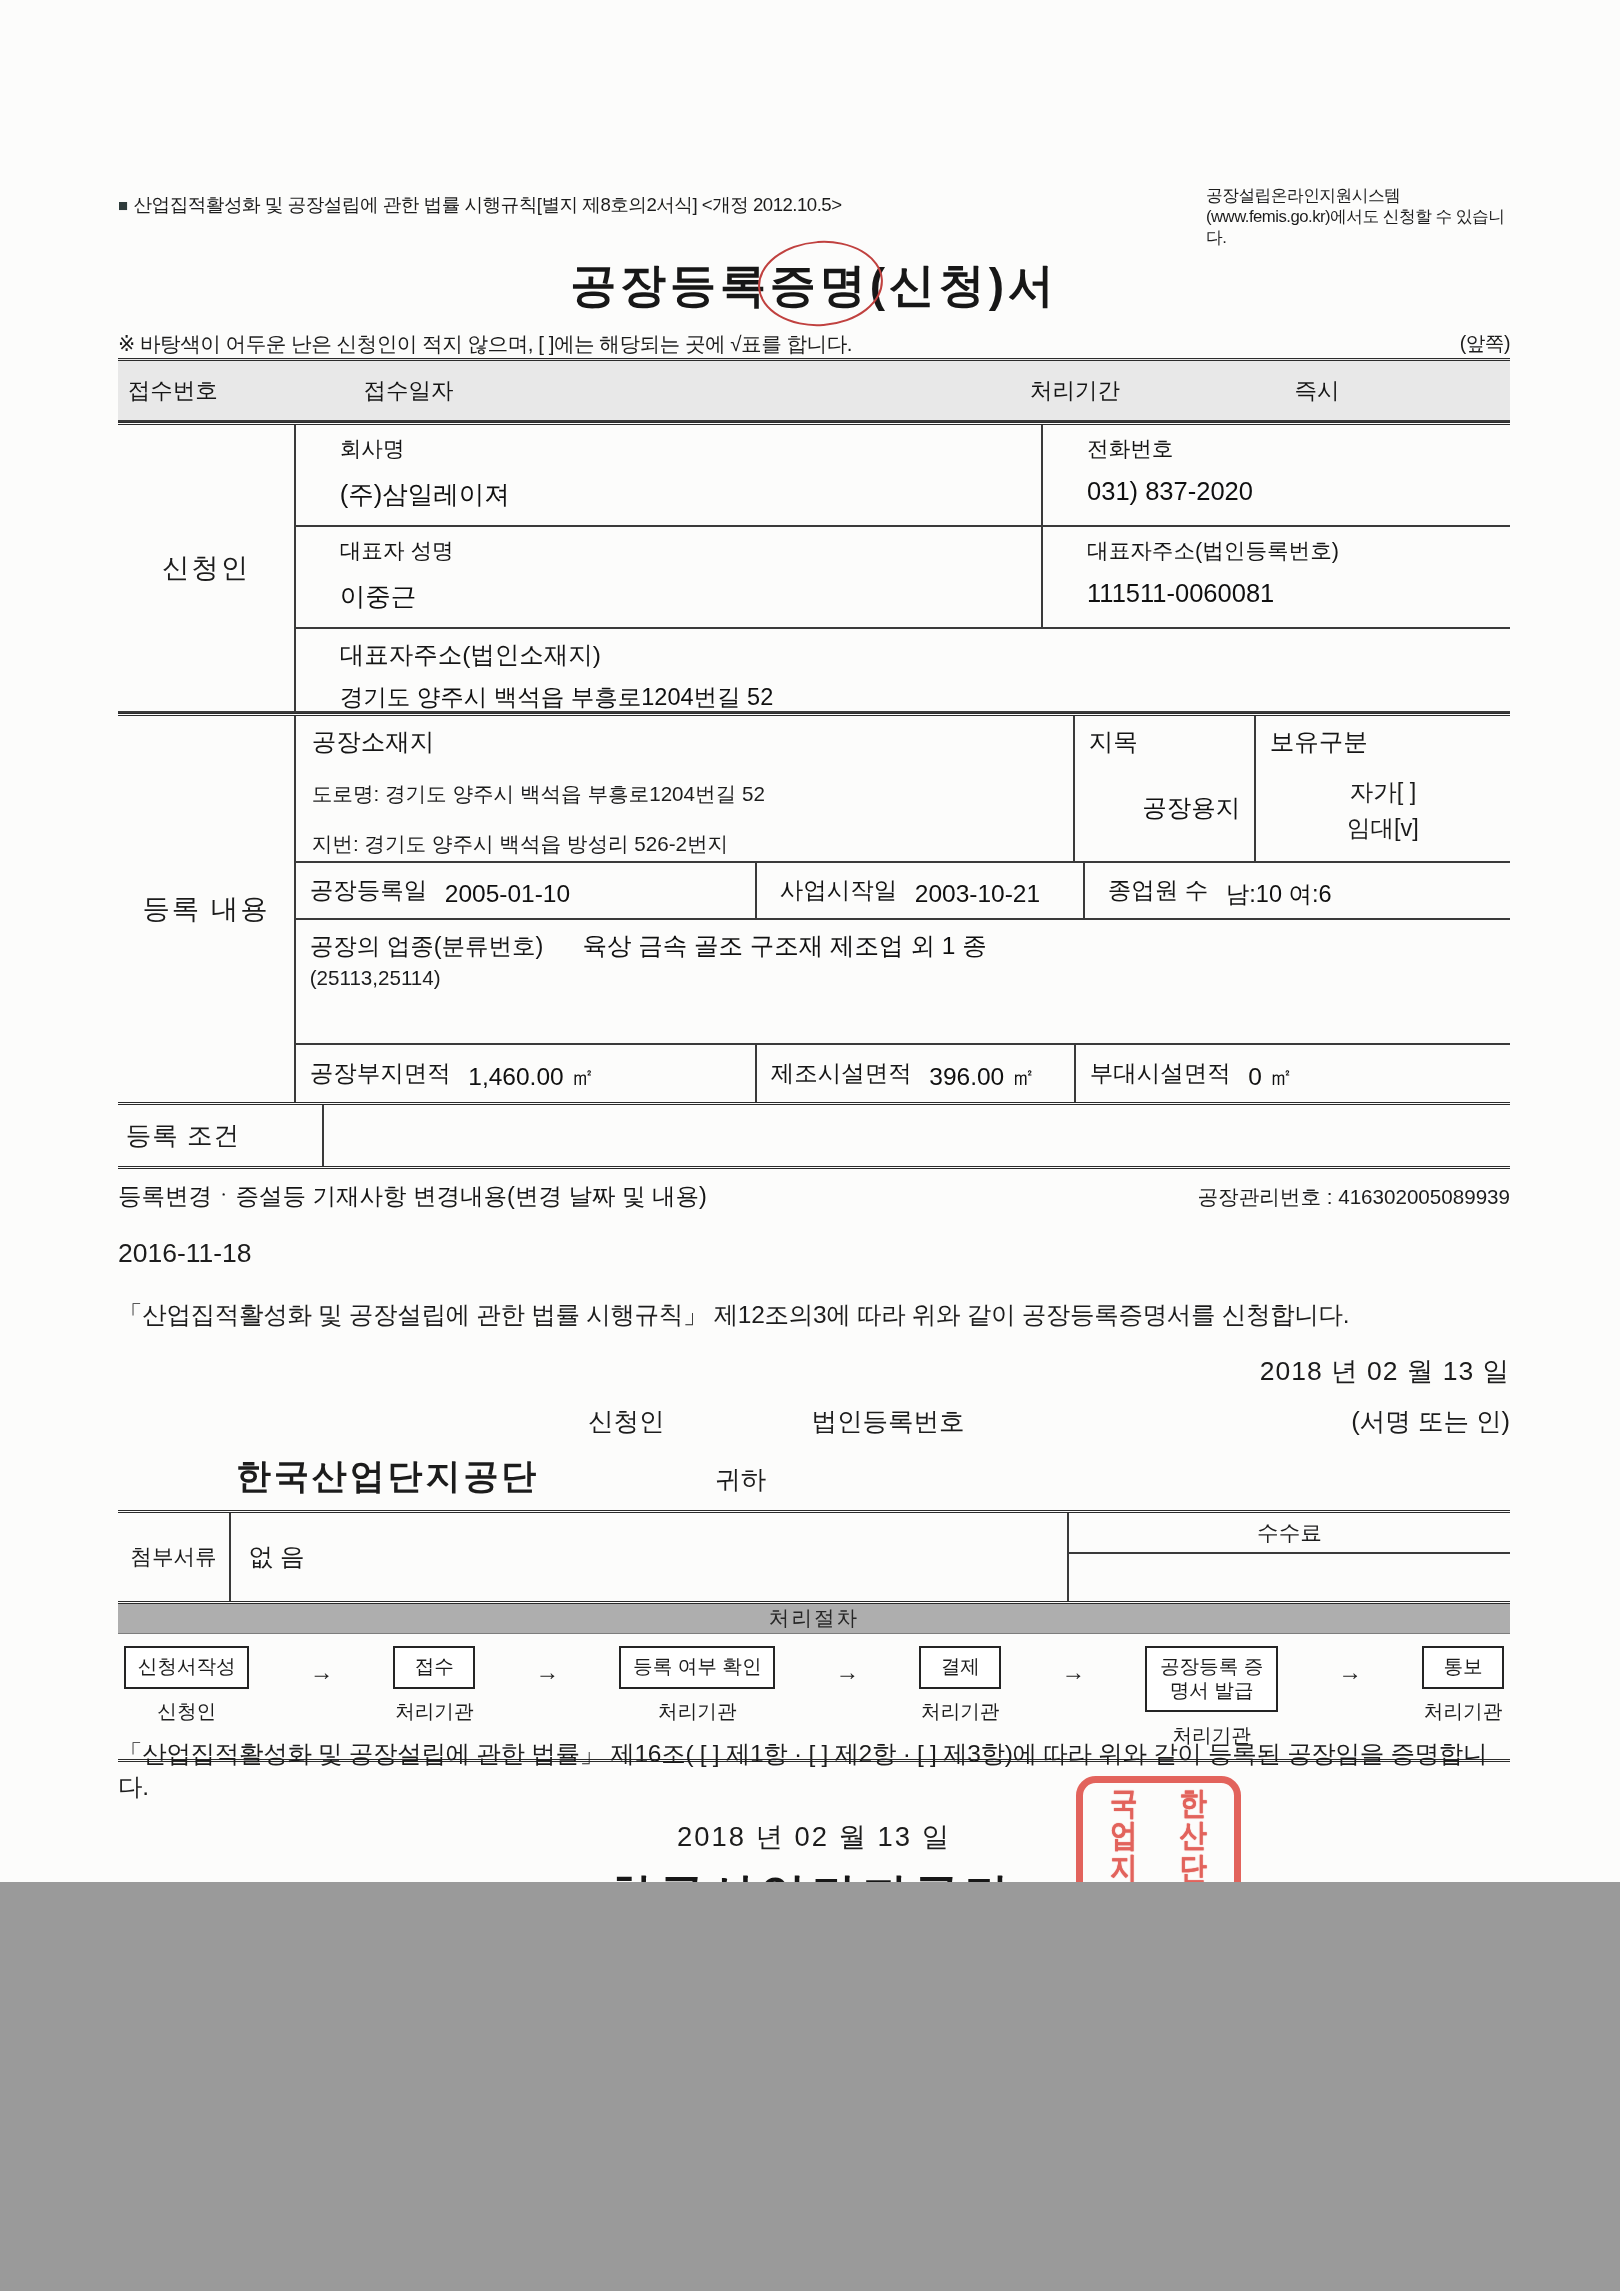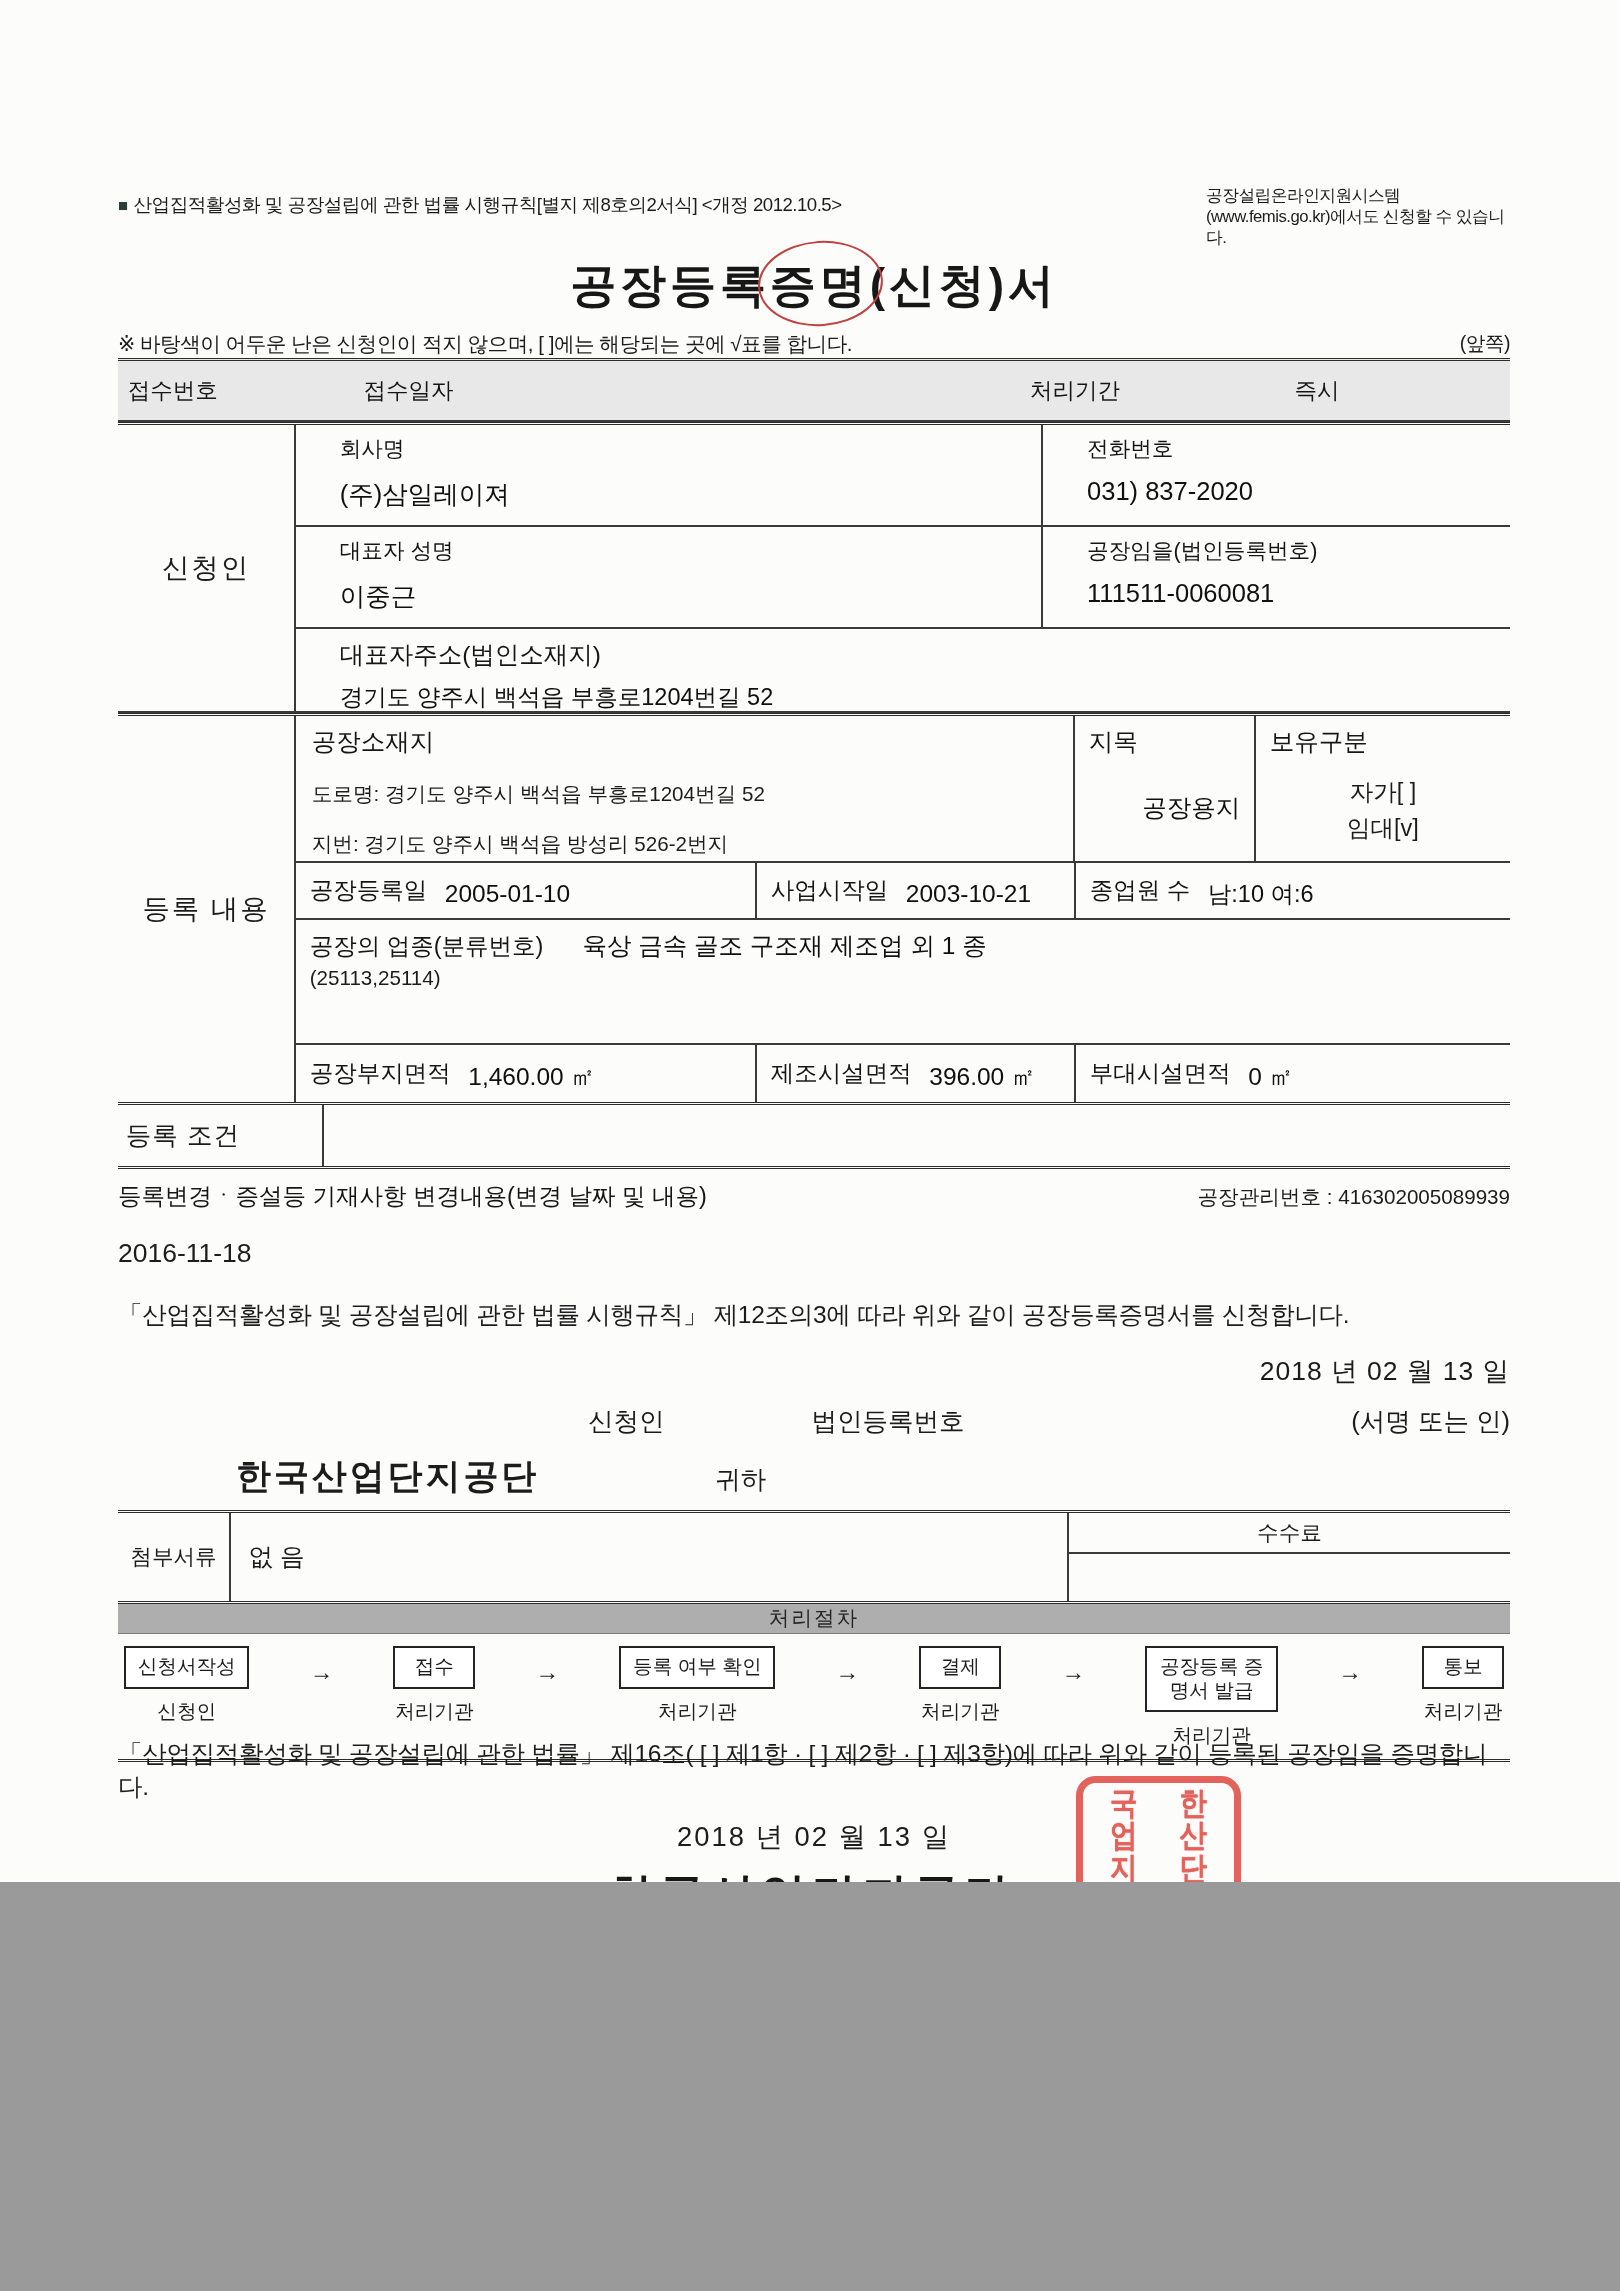--- a/index.html
+++ b/index.html
@@ -59,21 +59,21 @@
   .jimok-cell .val{margin-top:33px;display:block;font-size:24.5px;text-align:right;}
   .own-cell{flex:1;box-sizing:border-box;padding:9.8px 13.7px;}
   .own-opts{margin-top:15.7px;text-align:center;font-size:23.5px;line-height:1.55;}
   .regA{height:147px;box-sizing:border-box;}
   .regB .c1{width:461px;border-right:2px solid #3a3a3a;}
   .regB .c2{width:319px;border-right:2px solid #3a3a3a;}
   .regB .c3{flex:1;}
   .inline-cell{box-sizing:border-box;padding:11.8px 13.7px;display:flex;align-items:center;gap:17.6px;}
   .inline-cell .lbl{font-size:23.5px;}
   .inline-cell .val{font-size:24.5px;margin-top:7px;}
-  .regB{height:57px;box-sizing:border-box;}
+  .regB{height:57px;box-sizing:border-box;gap:9px;}
   .regC{height:123px;box-sizing:border-box;padding:9.8px 13.7px;}
   .regC .topline{display:flex;gap:39px;align-items:baseline;}
   .regC .code{font-size:20.6px;margin-top:3.9px;}
   .regD{height:57px;box-sizing:border-box;}
 
   .cond-row{height:61px;}
   .cond-lbl{width:206px;border-right:2px solid #3a3a3a;display:flex;align-items:center;padding-left:7.8px;
     font-size:25.5px;letter-spacing:1px;box-sizing:border-box;}
 
   
@@ -205,21 +205,21 @@
             <span class="lbl">전화번호</span>
             <span class="val">031) 837-2020</span>
           </div>
         </div>
         <div class="subrow appl-sub">
           <div class="lv appl-main">
             <span class="lbl">대표자 성명</span>
             <span class="val">이중근</span>
           </div>
           <div class="lv appl-right">
-            <span class="lbl">공장임을(법인등록번호)</span>
+            <span class="lbl">대표자주소(법인등록번호)</span>
             <span class="val">111511-0060081</span>
           </div>
         </div>
         <div class="subrow addr-sub">
           <div class="lv" style="flex:1">
             <span class="lbl" style="font-size:24.5px;margin-bottom:9.8px">대표자주소(법인소재지)</span>
             <span class="val" style="font-size:23.5px">경기도 양주시 백석읍 부흥로1204번길 52</span>
           </div>
         </div>
       </div>

